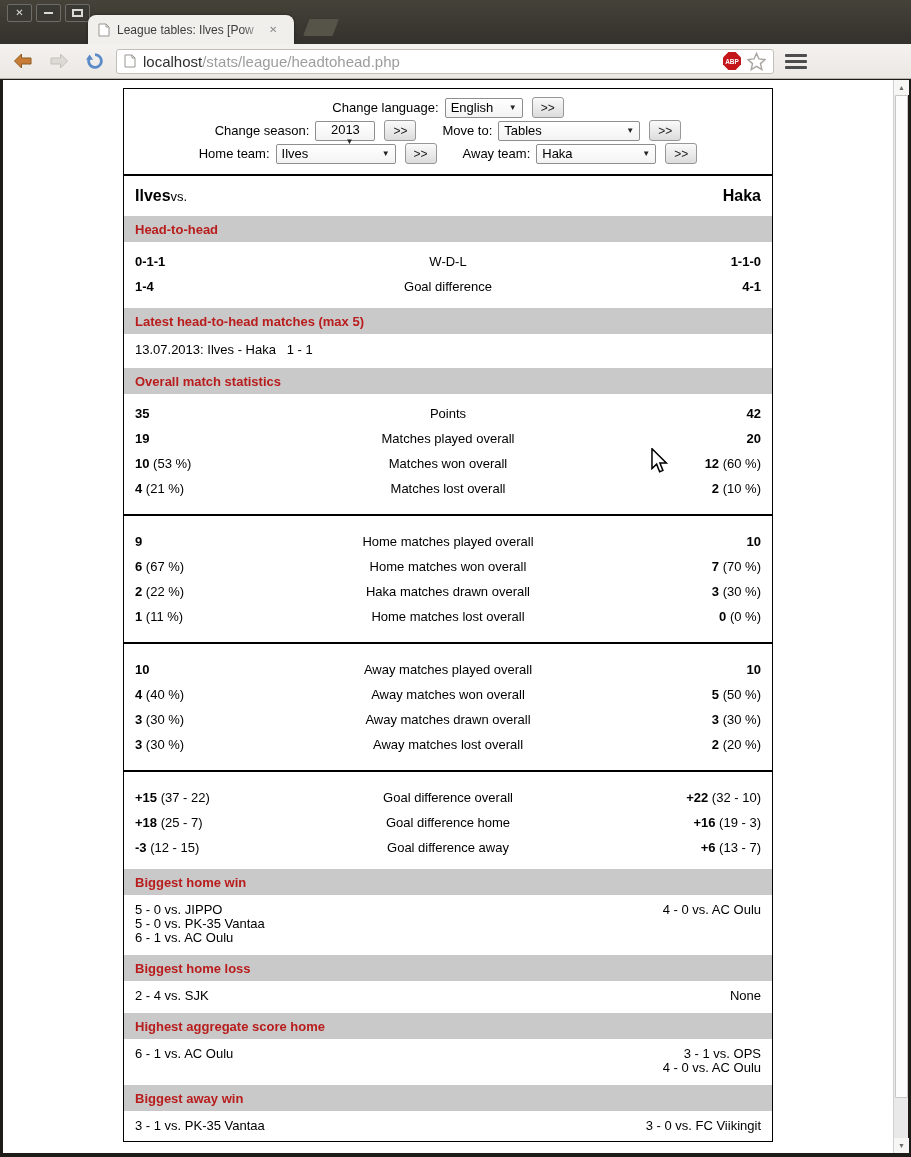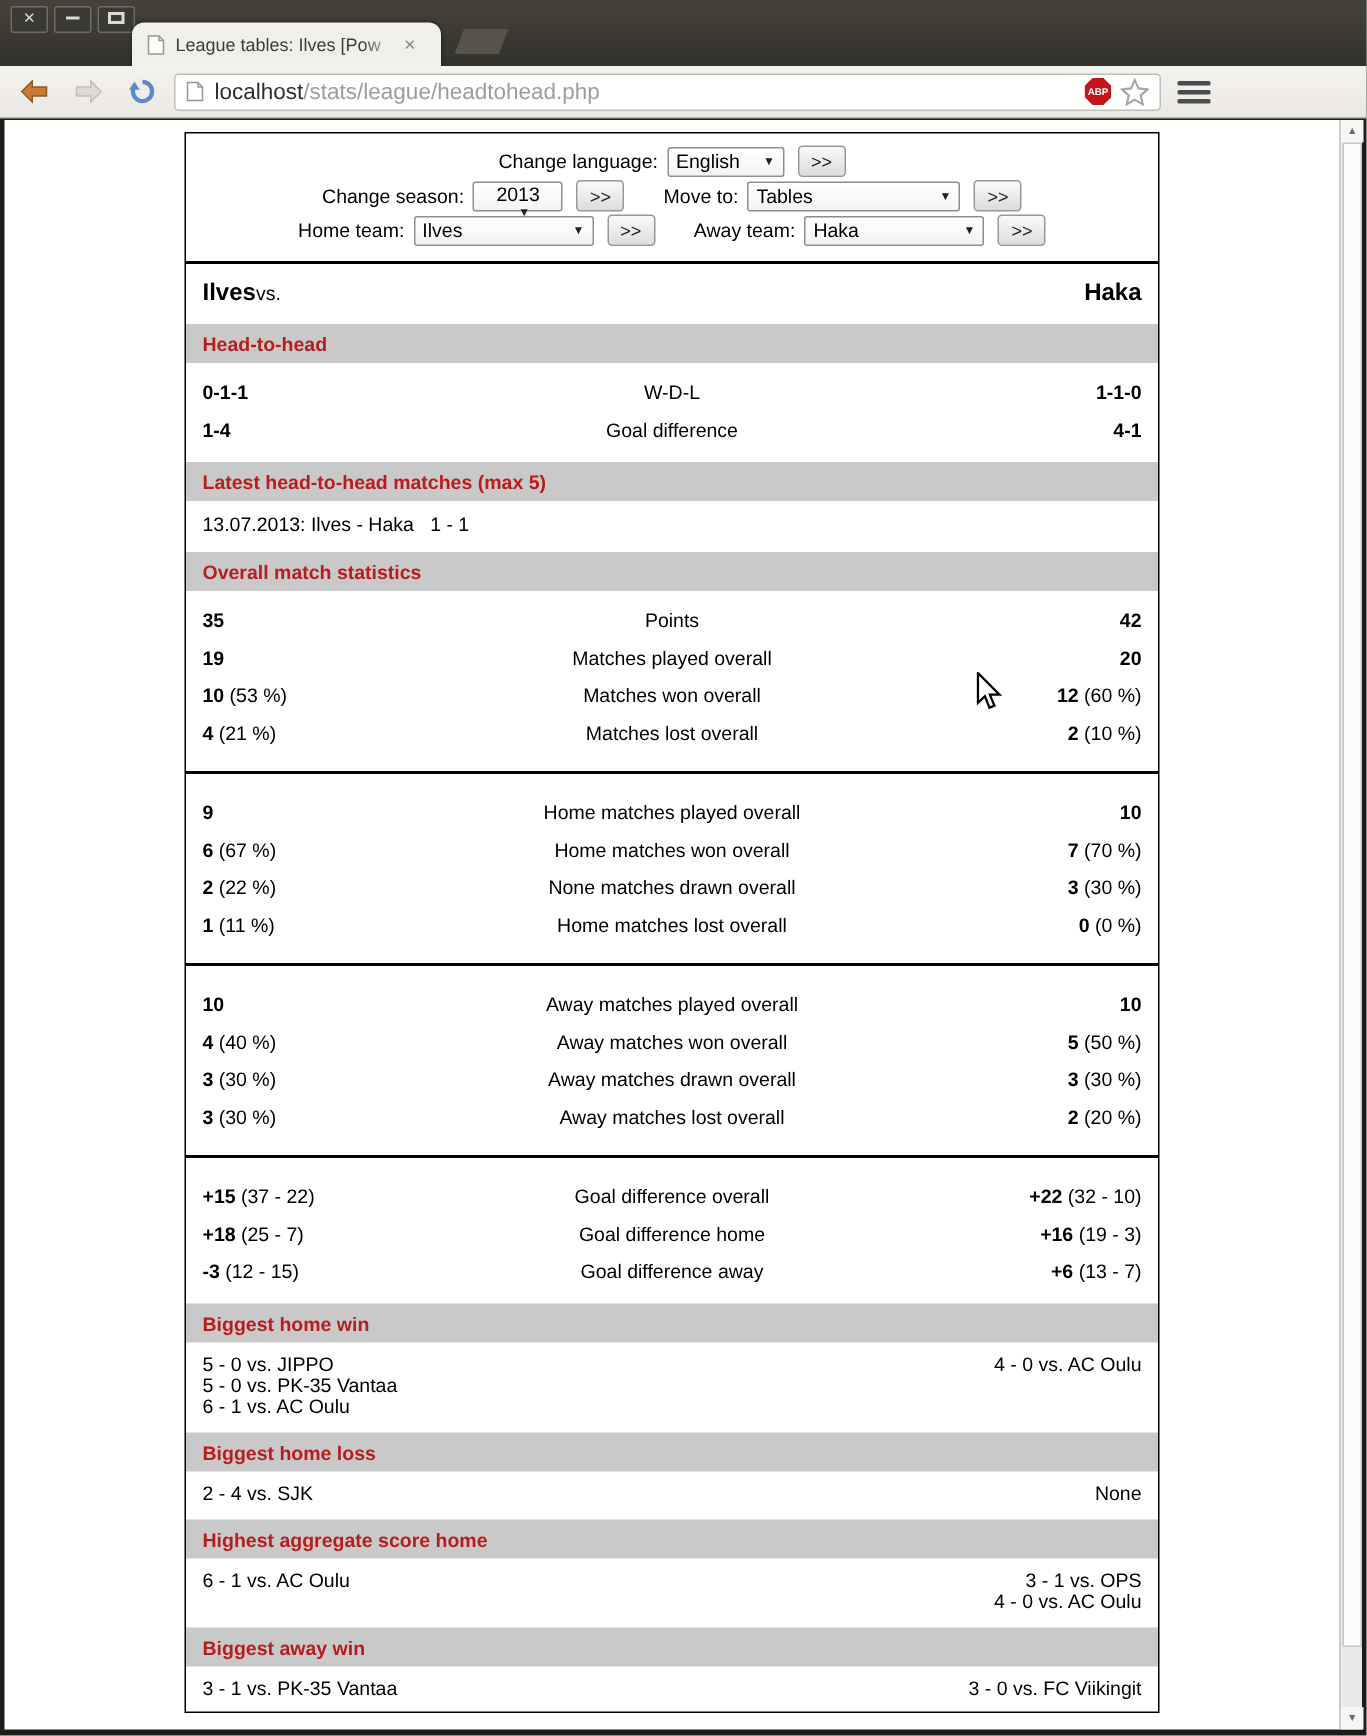--- a/index.html
+++ b/index.html
@@ -253,21 +253,21 @@
             <div class="cm">Home matches played overall</div>
             <div class="cr"><b>10</b></div>
           </div>
           <div class="srow">
             <div class="cl"><b>6</b> (67 %)</div>
             <div class="cm">Home matches won overall</div>
             <div class="cr"><b>7</b> (70 %)</div>
           </div>
           <div class="srow">
             <div class="cl"><b>2</b> (22 %)</div>
-            <div class="cm">None matches drawn overall</div>
+            <div class="cm">Haka matches drawn overall</div>
             <div class="cr"><b>3</b> (30 %)</div>
           </div>
           <div class="srow">
             <div class="cl"><b>1</b> (11 %)</div>
             <div class="cm">Home matches lost overall</div>
             <div class="cr"><b>0</b> (0 %)</div>
           </div>
           <div class="divider"></div>
           <div class="srow">
             <div class="cl"><b>10</b></div>

